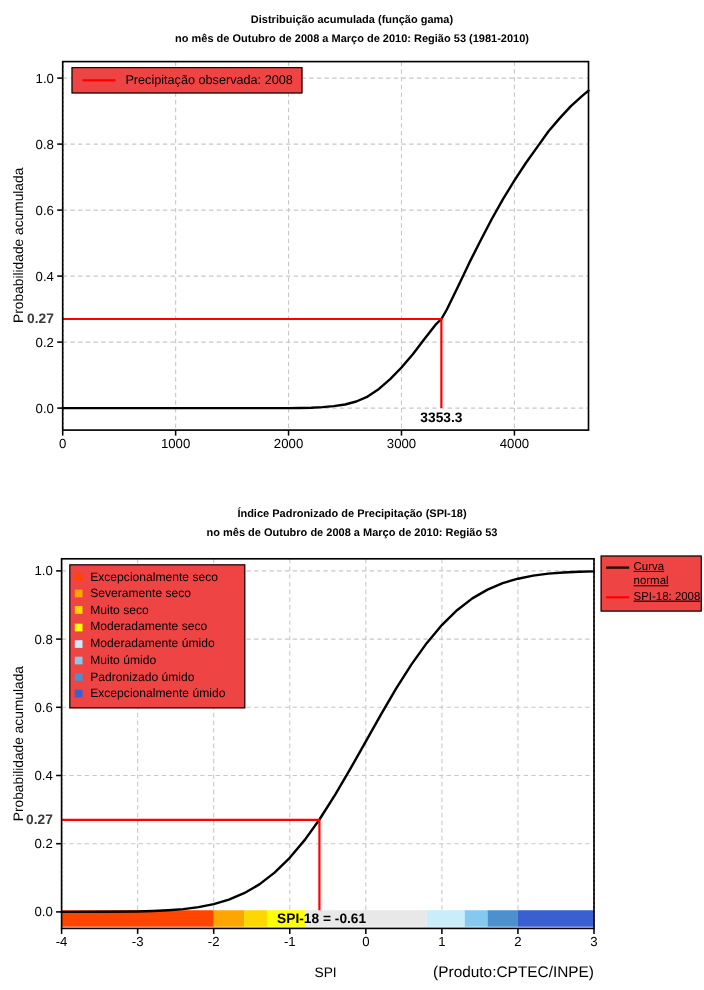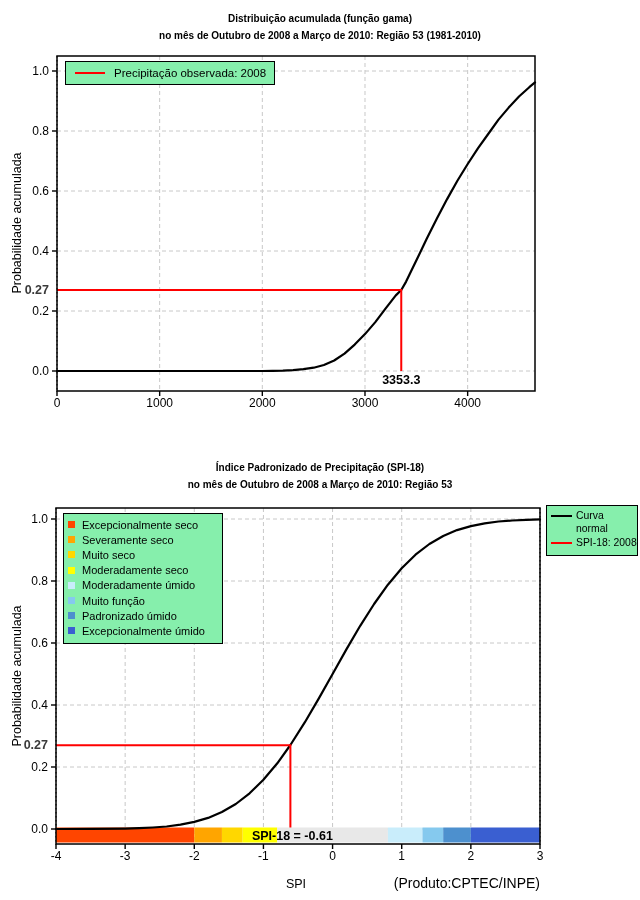--- a/index.html
+++ b/index.html
@@ -6,31 +6,31 @@
   .page{position:relative;width:640px;height:900px;background:#ffffff;overflow:hidden;
         font-family:"Liberation Sans",sans-serif;color:#000;}
   svg{position:absolute;left:0;top:0;}
   svg text{font-family:"Liberation Sans",sans-serif;}
   .title{position:absolute;left:0;width:640px;text-align:center;font-weight:bold;
          font-size:10px;line-height:17px;white-space:nowrap;}
   .ylab{position:absolute;font-size:12.5px;white-space:nowrap;
         transform:translate(-50%,-50%) rotate(-90deg);}
   .xlab{position:absolute;left:57px;width:478px;text-align:center;font-size:12.5px;}
   .footnote{position:absolute;left:240px;width:300px;text-align:right;font-size:14px;}
-  .legend-box{position:absolute;background:#86efac;border:1.2px solid #000;box-sizing:border-box;}
+  .legend-box{position:absolute;background:#ef4444;border:1.2px solid #000;box-sizing:border-box;}
   .lg-row{display:flex;align-items:center;}
   .lg-line{display:inline-block;height:2.4px;flex:0 0 auto;}
   .lg-swatch{display:inline-block;width:7px;height:7px;flex:0 0 auto;margin:0 7px 0 3px;}
   #legend1{left:65px;top:61px;width:210px;height:24px;display:flex;align-items:center;padding-left:9px;}
   #legend1 .lg-line{width:30px;margin-right:9px;}
   #legend1 .lg-text{font-size:11.5px;white-space:nowrap;}
   #legend2-left{left:63px;top:513px;width:160px;padding:3px 0 4px 1px;}
   #legend2-left .lg-row{height:15.2px;}
   #legend2-left .lg-text{font-size:11px;white-space:nowrap;}
-  #legend2-right{left:546px;top:505px;width:92px;padding:4px 0 3px 3px;}
+  #legend2-right{left:546px;top:505px;width:92px;padding:4px 0 3px 3px;text-decoration:underline;}
   #legend2-right .lg-row{align-items:flex-start;margin-bottom:2px;}
   #legend2-right .lg-line{width:21px;margin:5px 4px 0 1px;}
   #legend2-right .lg-text{font-size:10.4px;line-height:12.5px;}
 </style>
 </head>
 <body>
 
 <div class="page">
 
   <svg id="plot-canvas" width="640" height="900" viewBox="0 0 640 900">
@@ -161,21 +161,21 @@
       <div class="lg-row">
         <span class="lg-swatch" style="background: rgb(255, 255, 0);"></span>
         <span class="lg-text">Moderadamente seco</span>
       </div>
       <div class="lg-row">
         <span class="lg-swatch" style="background: rgb(201, 237, 251);"></span>
         <span class="lg-text">Moderadamente úmido</span>
       </div>
       <div class="lg-row">
         <span class="lg-swatch" style="background: rgb(133, 201, 238);"></span>
-        <span class="lg-text">Muito função</span>
+        <span class="lg-text">Muito úmido</span>
       </div>
       <div class="lg-row">
         <span class="lg-swatch" style="background: rgb(77, 144, 206);"></span>
         <span class="lg-text">Padronizado úmido</span>
       </div>
       <div class="lg-row">
         <span class="lg-swatch" style="background: rgb(58, 95, 209);"></span>
         <span class="lg-text">Excepcionalmente úmido</span>
       </div>
     </div>

